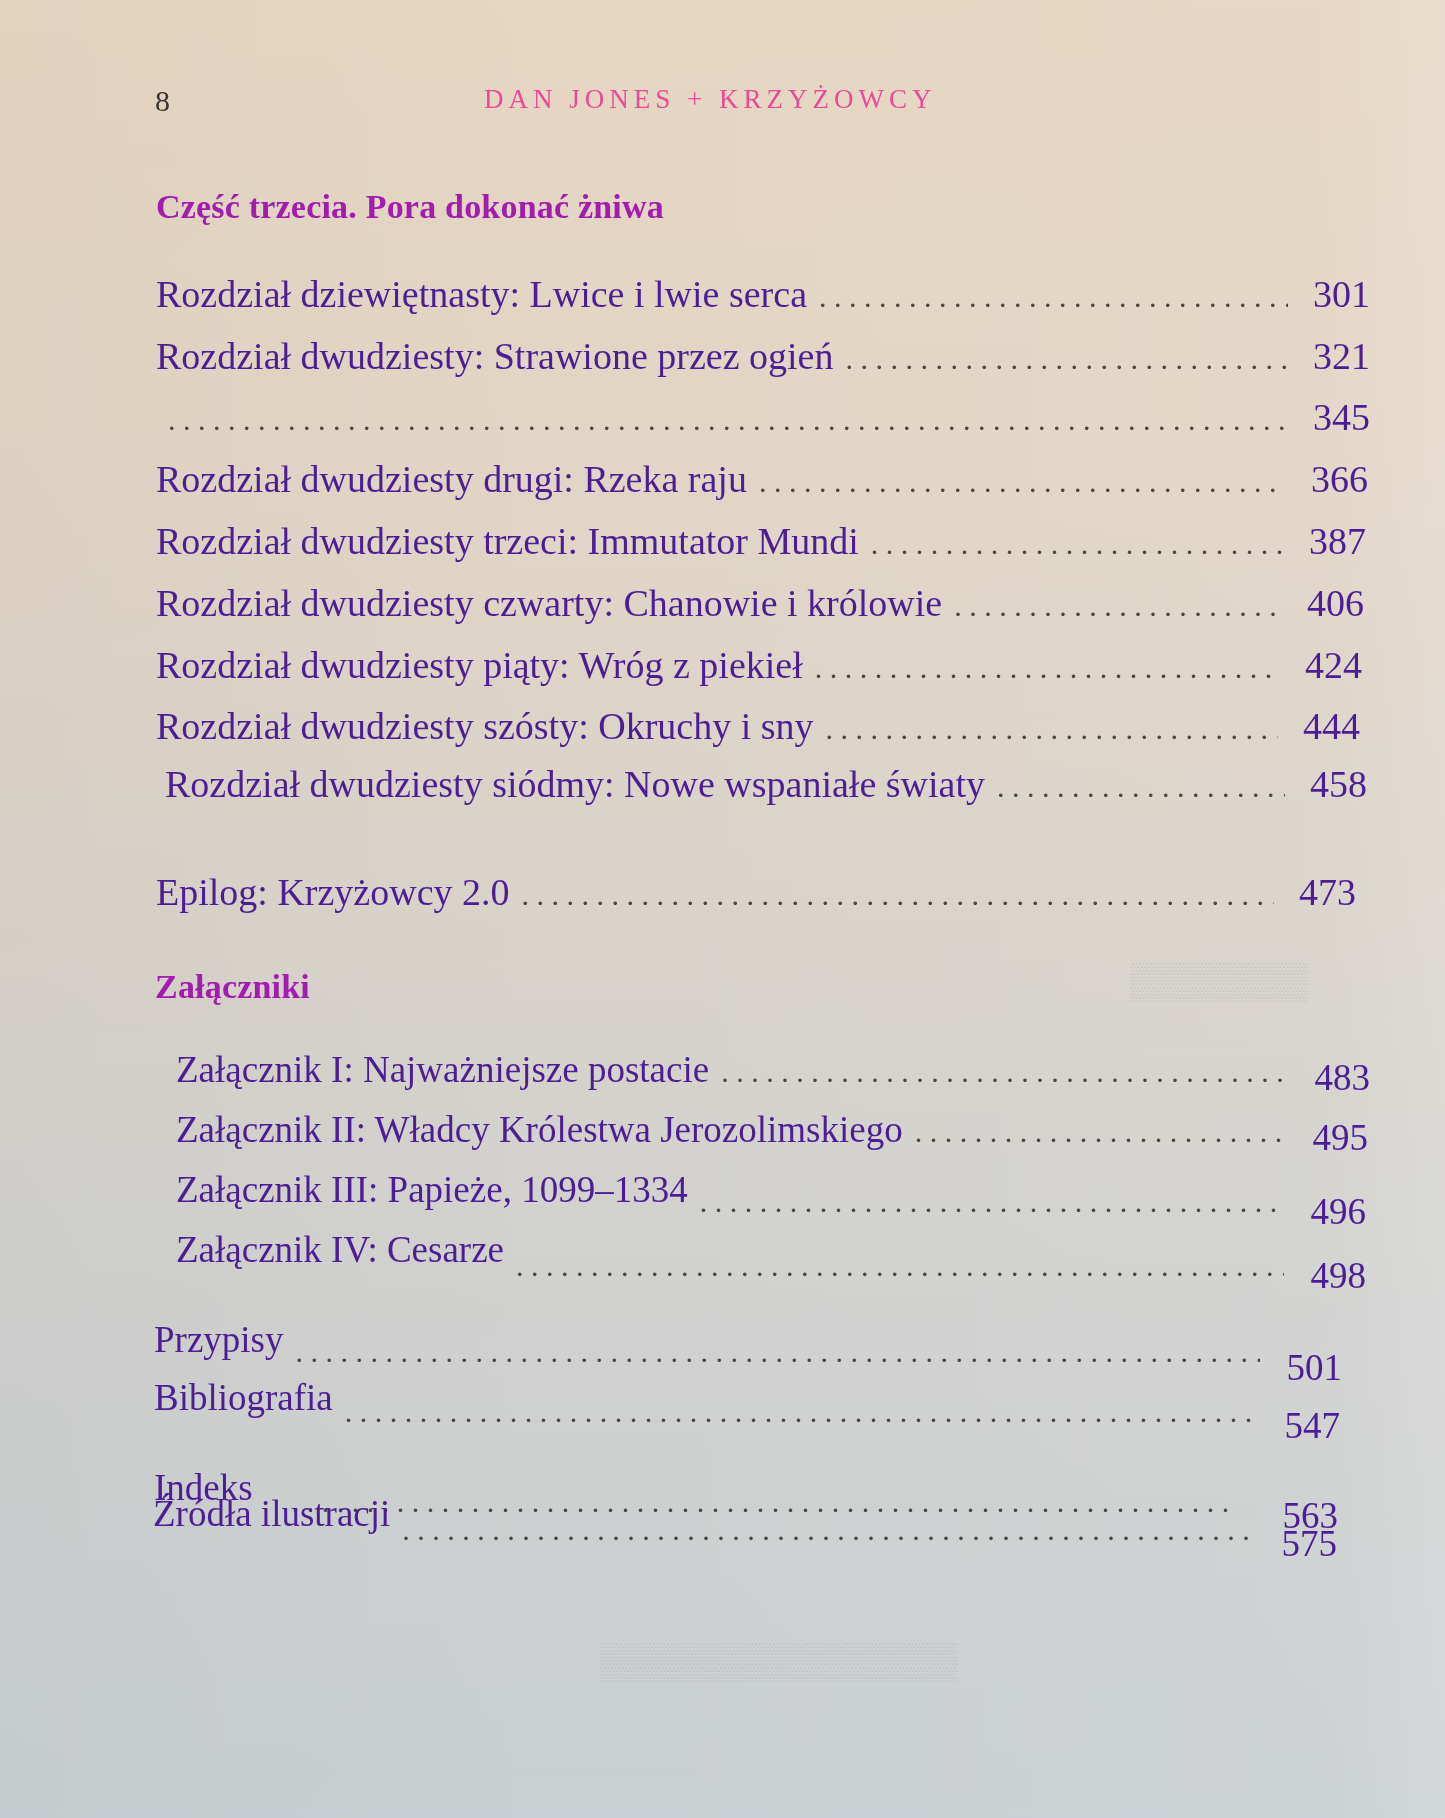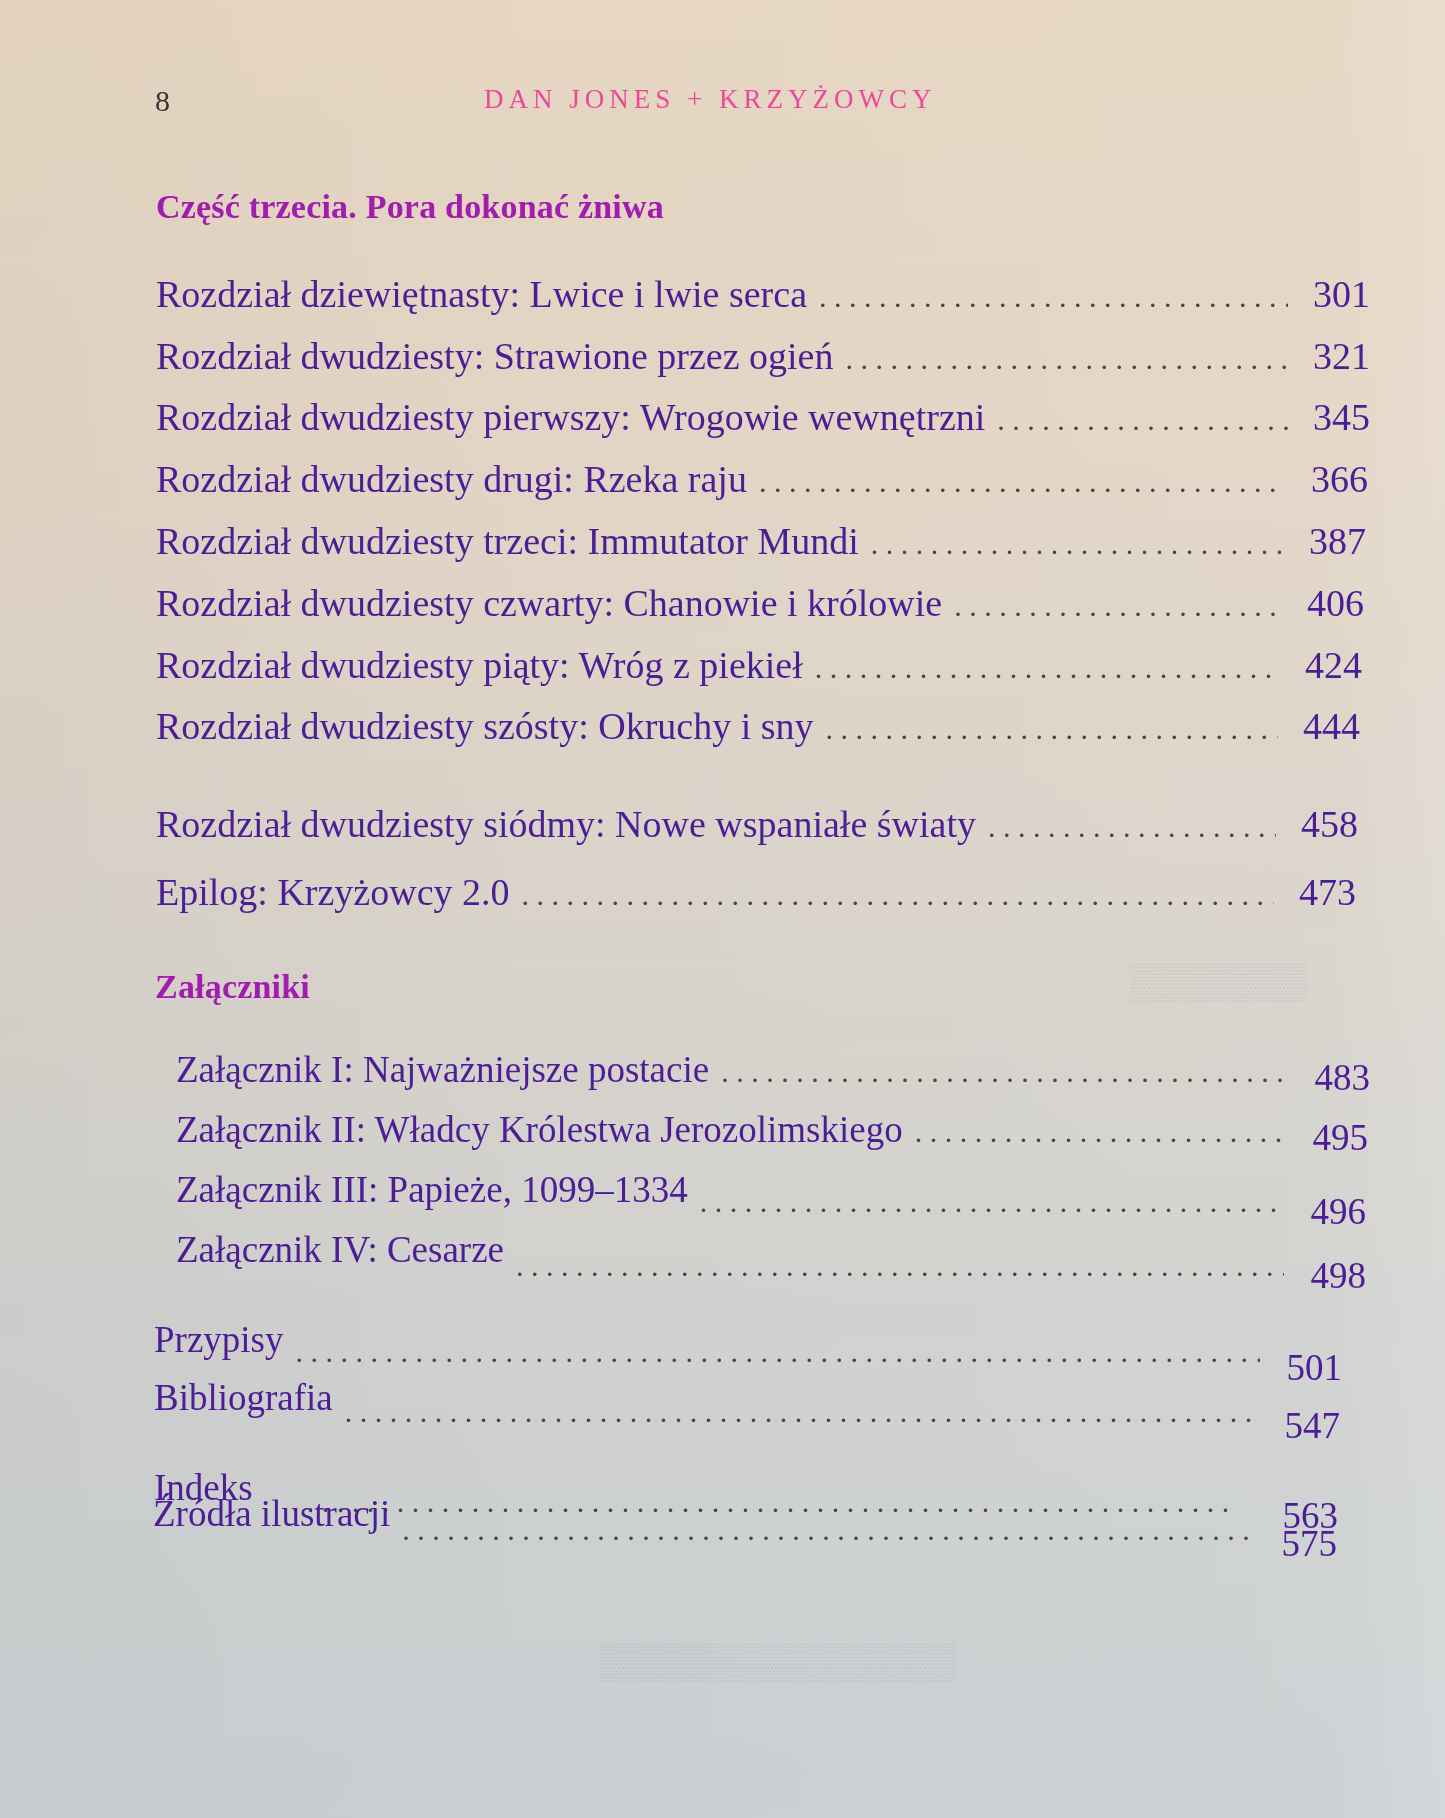--- a/index.html
+++ b/index.html
@@ -64,21 +64,20 @@
     <span class="toc-title">Rozdział dziewiętnasty: Lwice i lwie serca</span>
     <span class="toc-dots"></span>
     <span class="toc-page">301</span>
   </div>
   <div class="toc-row chap" style="top:334px; width:1214px;">
     <span class="toc-title">Rozdział dwudziesty: Strawione przez ogień</span>
     <span class="toc-dots"></span>
     <span class="toc-page">321</span>
   </div>
   <div class="toc-row chap" style="top:395px; width:1214px;">
-    <span class="toc-title">Rozdział dwudziesty pierwszy: Wrogowie wewnętrzni</span>
     <span class="toc-dots"></span>
     <span class="toc-page">345</span>
   </div>
   <div class="toc-row chap" style="top:457px; width:1212px;">
     <span class="toc-title">Rozdział dwudziesty drugi: Rzeka raju</span>
     <span class="toc-dots"></span>
     <span class="toc-page">366</span>
   </div>
   <div class="toc-row chap" style="top:519px; width:1210px;">
     <span class="toc-title">Rozdział dwudziesty trzeci: Immutator Mundi</span>
@@ -93,21 +92,21 @@
   <div class="toc-row chap" style="top:643px; width:1206px;">
     <span class="toc-title">Rozdział dwudziesty piąty: Wróg z piekieł</span>
     <span class="toc-dots"></span>
     <span class="toc-page">424</span>
   </div>
   <div class="toc-row chap" style="top:704px; width:1204px;">
     <span class="toc-title">Rozdział dwudziesty szósty: Okruchy i sny</span>
     <span class="toc-dots"></span>
     <span class="toc-page">444</span>
   </div>
-  <div class="toc-row chap" style="top:802px; width:1202px;">
+  <div class="toc-row chap" style="top:762px; width:1202px;margin-left:9px;">
     <span class="toc-title">Rozdział dwudziesty siódmy: Nowe wspaniałe światy</span>
     <span class="toc-dots"></span>
     <span class="toc-page">458</span>
   </div>
 </div>
 
 <div class="toc-row chap" style="top:870px; width:1200px;">
   <span class="toc-title">Epilog: Krzyżowcy 2.0</span>
   <span class="toc-dots"></span>
   <span class="toc-page">473</span>

